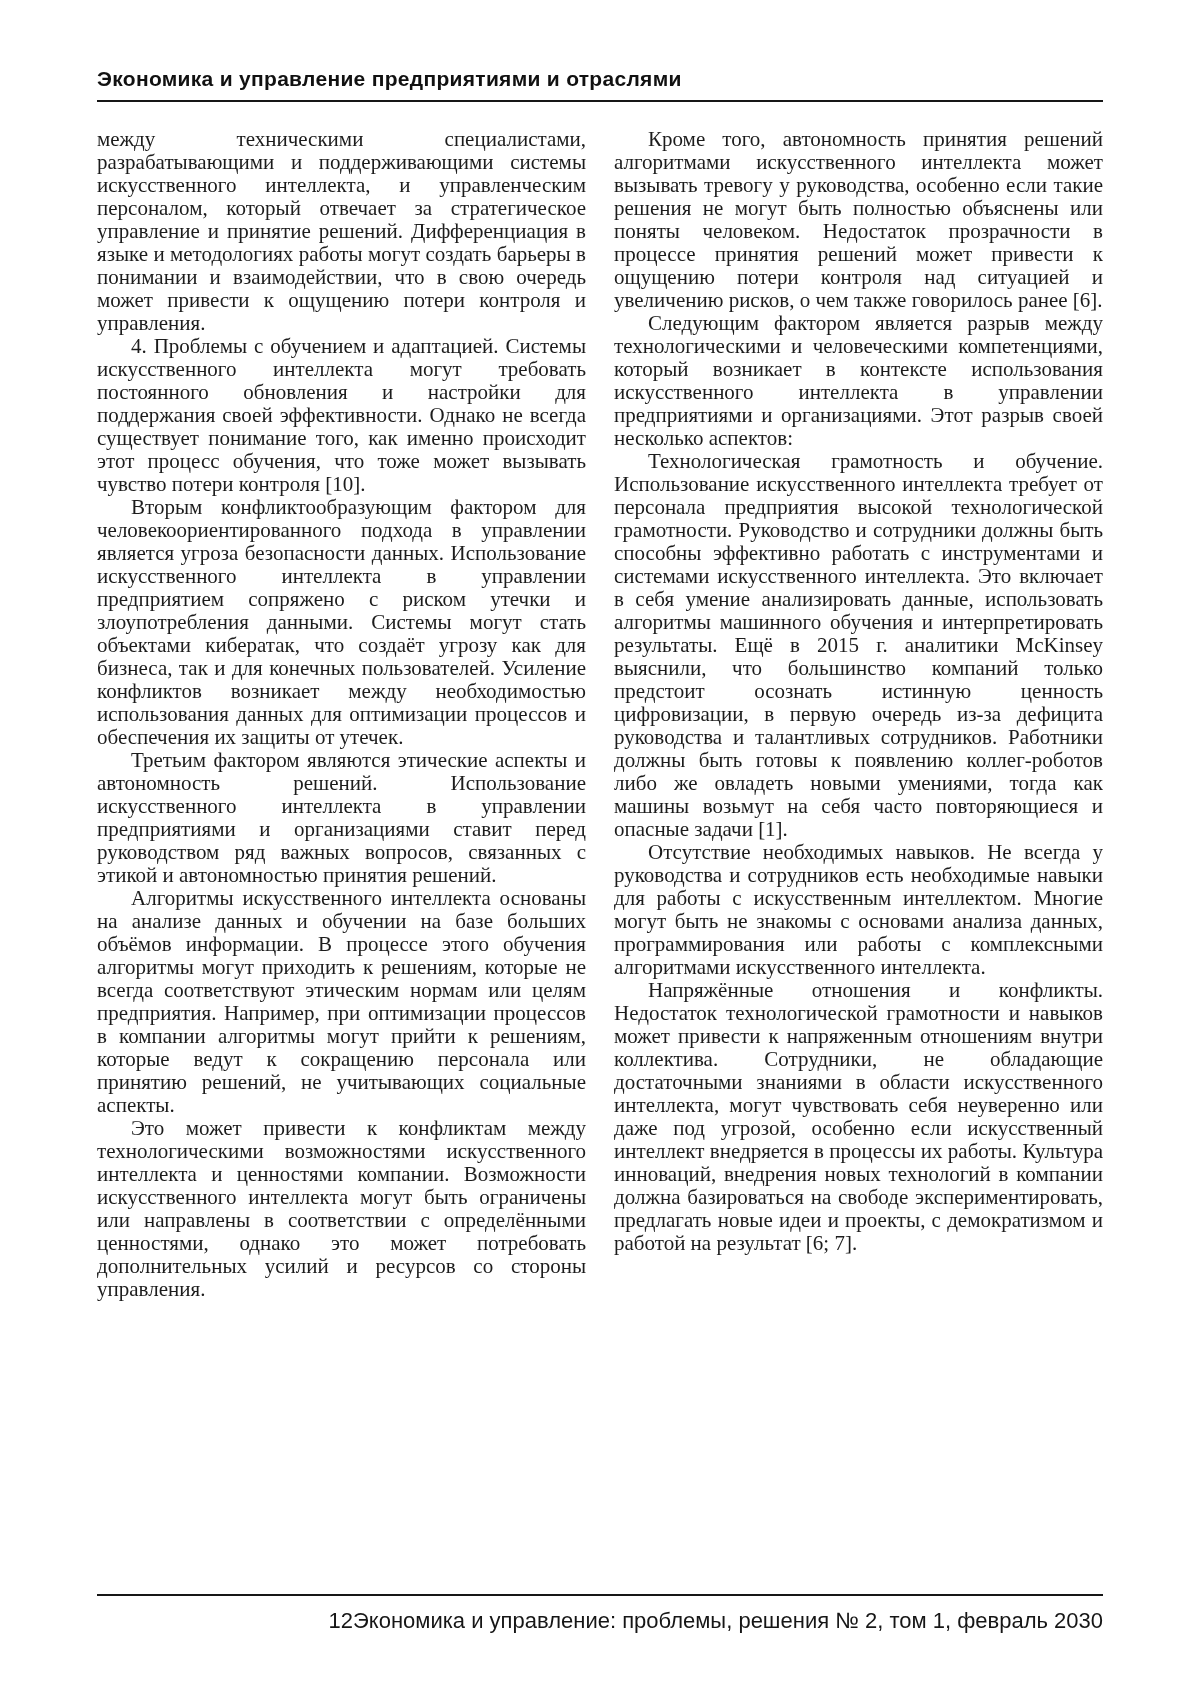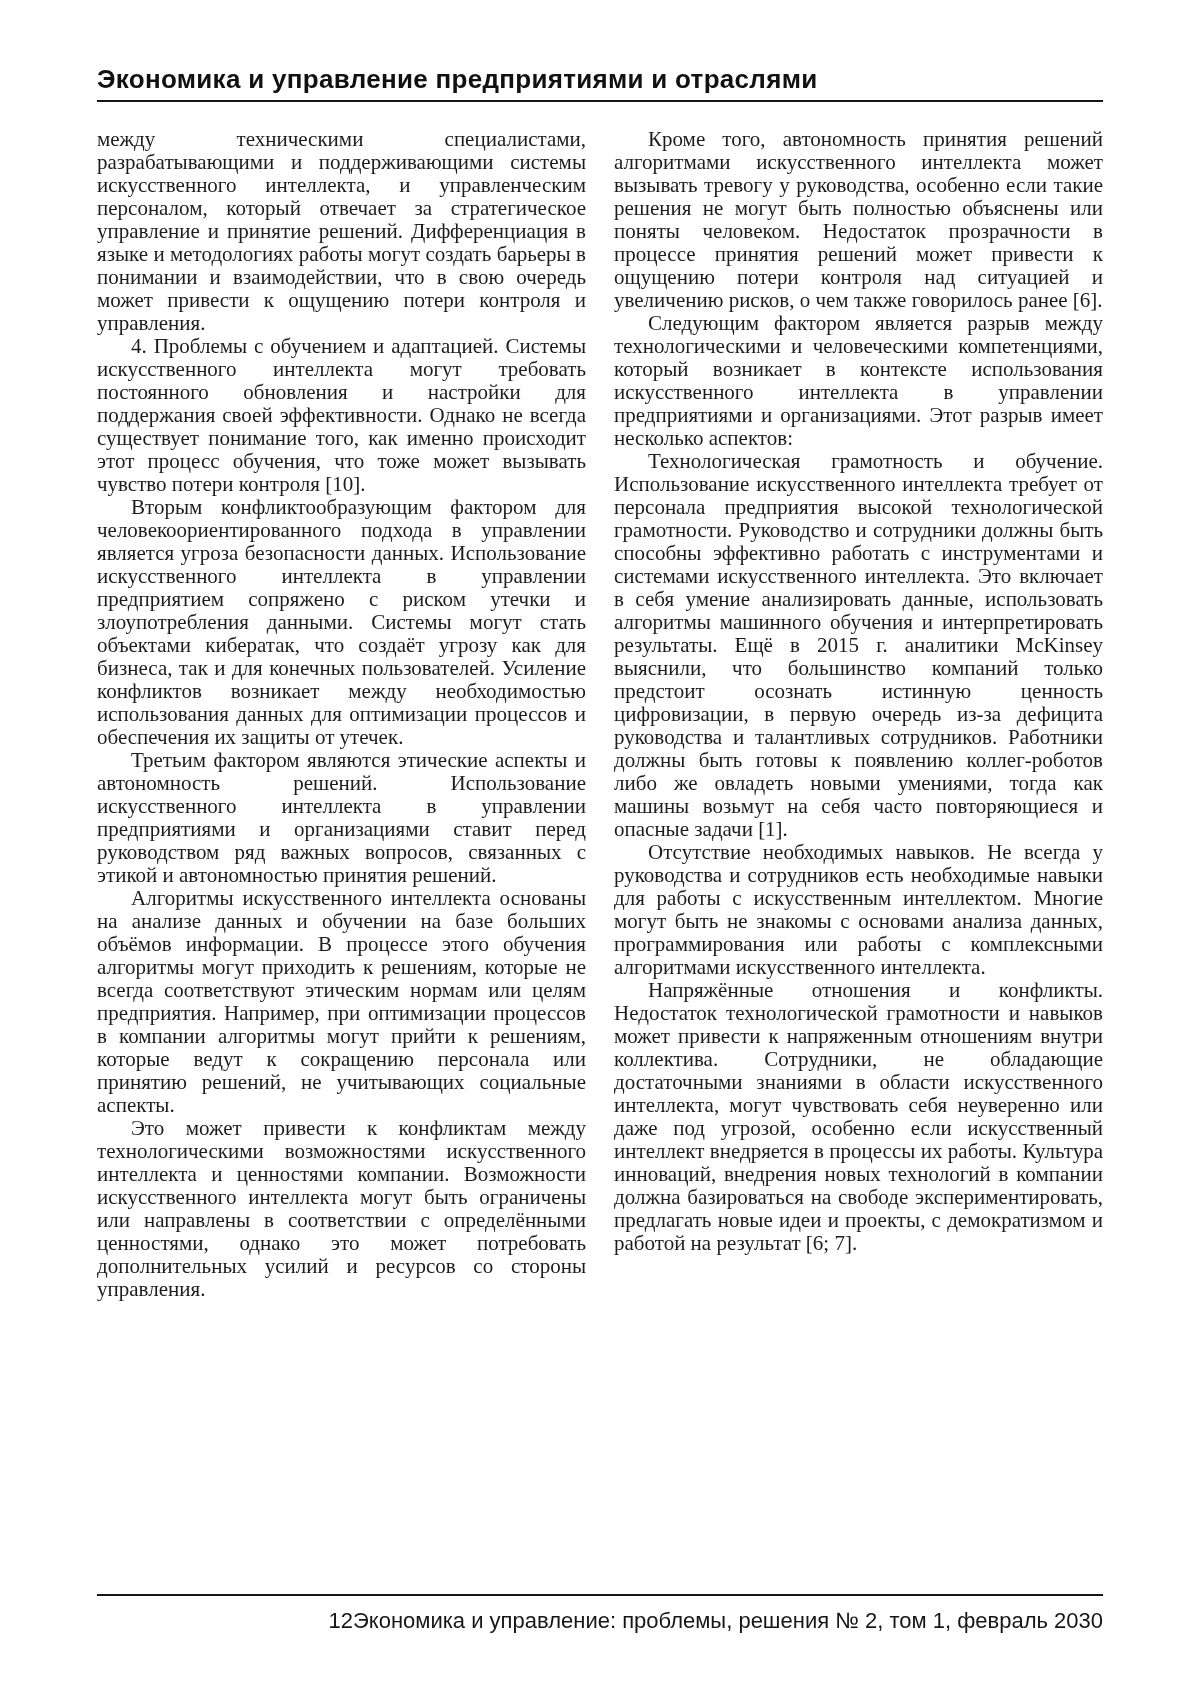--- a/index.html
+++ b/index.html
@@ -11,21 +11,21 @@
     background: #ffffff;
     padding: 66px 97px 64px 97px;
     display: flex;
     flex-direction: column;
     font-family: "Liberation Serif", "DejaVu Serif", serif;
     color: #1c1c1c;
   }
   .head-title {
     font-family: "Liberation Sans", "DejaVu Sans", sans-serif;
     font-weight: 700;
-    font-size: 26px;
+    font-size: 21px;
     line-height: 26px;
     letter-spacing: 0.3px;
     margin-bottom: 8px;
     color: #111111;
   }
   .rule {
     height: 2px;
     background: #161616;
     width: 100%;
   }
@@ -77,21 +77,21 @@
       <p class="no-indent"><b class="lead"></b><span>между техническими специалистами, разрабатывающими и поддерживающими системы искусственного интеллекта, и управленческим персоналом, который отвечает за стратегическое управление и принятие решений. Дифференциация в языке и методологиях работы могут создать барьеры в понимании и взаимодействии, что в свою очередь может привести к ощущению потери контроля и управления.</span></p>
       <p><b class="lead">4. Проблемы с обучением и адаптацией.</b><span> Системы искусственного интеллекта могут требовать постоянного обновления и настройки для поддержания своей эффективности. Однако не всегда существует понимание того, как именно происходит этот процесс обучения, что тоже может вызывать чувство потери контроля [10].</span></p>
       <p><b class="lead"></b><span>Вторым конфликтообразующим фактором для человекоориентированного подхода в управлении является угроза безопасности данных. Использование искусственного интеллекта в управлении предприятием сопряжено с риском утечки и злоупотребления данными. Системы могут стать объектами кибератак, что создаёт угрозу как для бизнеса, так и для конечных пользователей. Усиление конфликтов возникает между необходимостью использования данных для оптимизации процессов и обеспечения их защиты от утечек.</span></p>
       <p><b class="lead"></b><span>Третьим фактором являются этические аспекты и автономность решений. Использование искусственного интеллекта в управлении предприятиями и организациями ставит перед руководством ряд важных вопросов, связанных с этикой и автономностью принятия решений.</span></p>
       <p><b class="lead"></b><span>Алгоритмы искусственного интеллекта основаны на анализе данных и обучении на базе больших объёмов информации. В процессе этого обучения алгоритмы могут приходить к решениям, которые не всегда соответствуют этическим нормам или целям предприятия. Например, при оптимизации процессов в компании алгоритмы могут прийти к решениям, которые ведут к сокращению персонала или принятию решений, не учитывающих социальные аспекты.</span></p>
       <p><b class="lead"></b><span>Это может привести к конфликтам между технологическими возможностями искусственного интеллекта и ценностями компании. Возможности искусственного интеллекта могут быть ограничены или направлены в соответствии с определёнными ценностями, однако это может потребовать дополнительных усилий и ресурсов со стороны управления.</span></p>
     </section>
 
     <section class="col">
       <p><b class="lead"></b><span>Кроме того, автономность принятия решений алгоритмами искусственного интеллекта может вызывать тревогу у руководства, особенно если такие решения не могут быть полностью объяснены или поняты человеком. Недостаток прозрачности в процессе принятия решений может привести к ощущению потери контроля над ситуацией и увеличению рисков, о чем также говорилось ранее [6].</span></p>
-      <p><b class="lead"></b><span>Следующим фактором является разрыв между технологическими и человеческими компетенциями, который возникает в контексте использования искусственного интеллекта в управлении предприятиями и организациями. Этот разрыв имеет несколько аспектов:</span></p>
+      <p><b class="lead"></b><span>Следующим фактором является разрыв между технологическими и человеческими компетенциями, который возникает в контексте использования искусственного интеллекта в управлении предприятиями и организациями. Этот разрыв своей несколько аспектов:</span></p>
       <p><b class="lead">Технологическая грамотность и обучение.</b><span> Использование искусственного интеллекта требует от персонала предприятия высокой технологической грамотности. Руководство и сотрудники должны быть способны эффективно работать с инструментами и системами искусственного интеллекта. Это включает в себя умение анализировать данные, использовать алгоритмы машинного обучения и интерпретировать результаты. Ещё в 2015 г. аналитики McKinsey выяснили, что большинство компаний только предстоит осознать истинную ценность цифровизации, в первую очередь из-за дефицита руководства и талантливых сотрудников. Работники должны быть готовы к появлению коллег-роботов либо же овладеть новыми умениями, тогда как машины возьмут на себя часто повторяющиеся и опасные задачи [1].</span></p>
       <p><b class="lead">Отсутствие необходимых навыков.</b><span> Не всегда у руководства и сотрудников есть необходимые навыки для работы с искусственным интеллектом. Многие могут быть не знакомы с основами анализа данных, программирования или работы с комплексными алгоритмами искусственного интеллекта.</span></p>
       <p><b class="lead">Напряжённые отношения и конфликты.</b><span> Недостаток технологической грамотности и навыков может привести к напряженным отношениям внутри коллектива. Сотрудники, не обладающие достаточными знаниями в области искусственного интеллекта, могут чувствовать себя неуверенно или даже под угрозой, особенно если искусственный интеллект внедряется в процессы их работы. Культура инноваций, внедрения новых технологий в компании должна базироваться на свободе экспериментировать, предлагать новые идеи и проекты, с демократизмом и работой на результат [6; 7].</span></p>
     </section>
 
   </main>
 
   <footer>
     <div class="rule"></div>
     <div class="footer-row">

